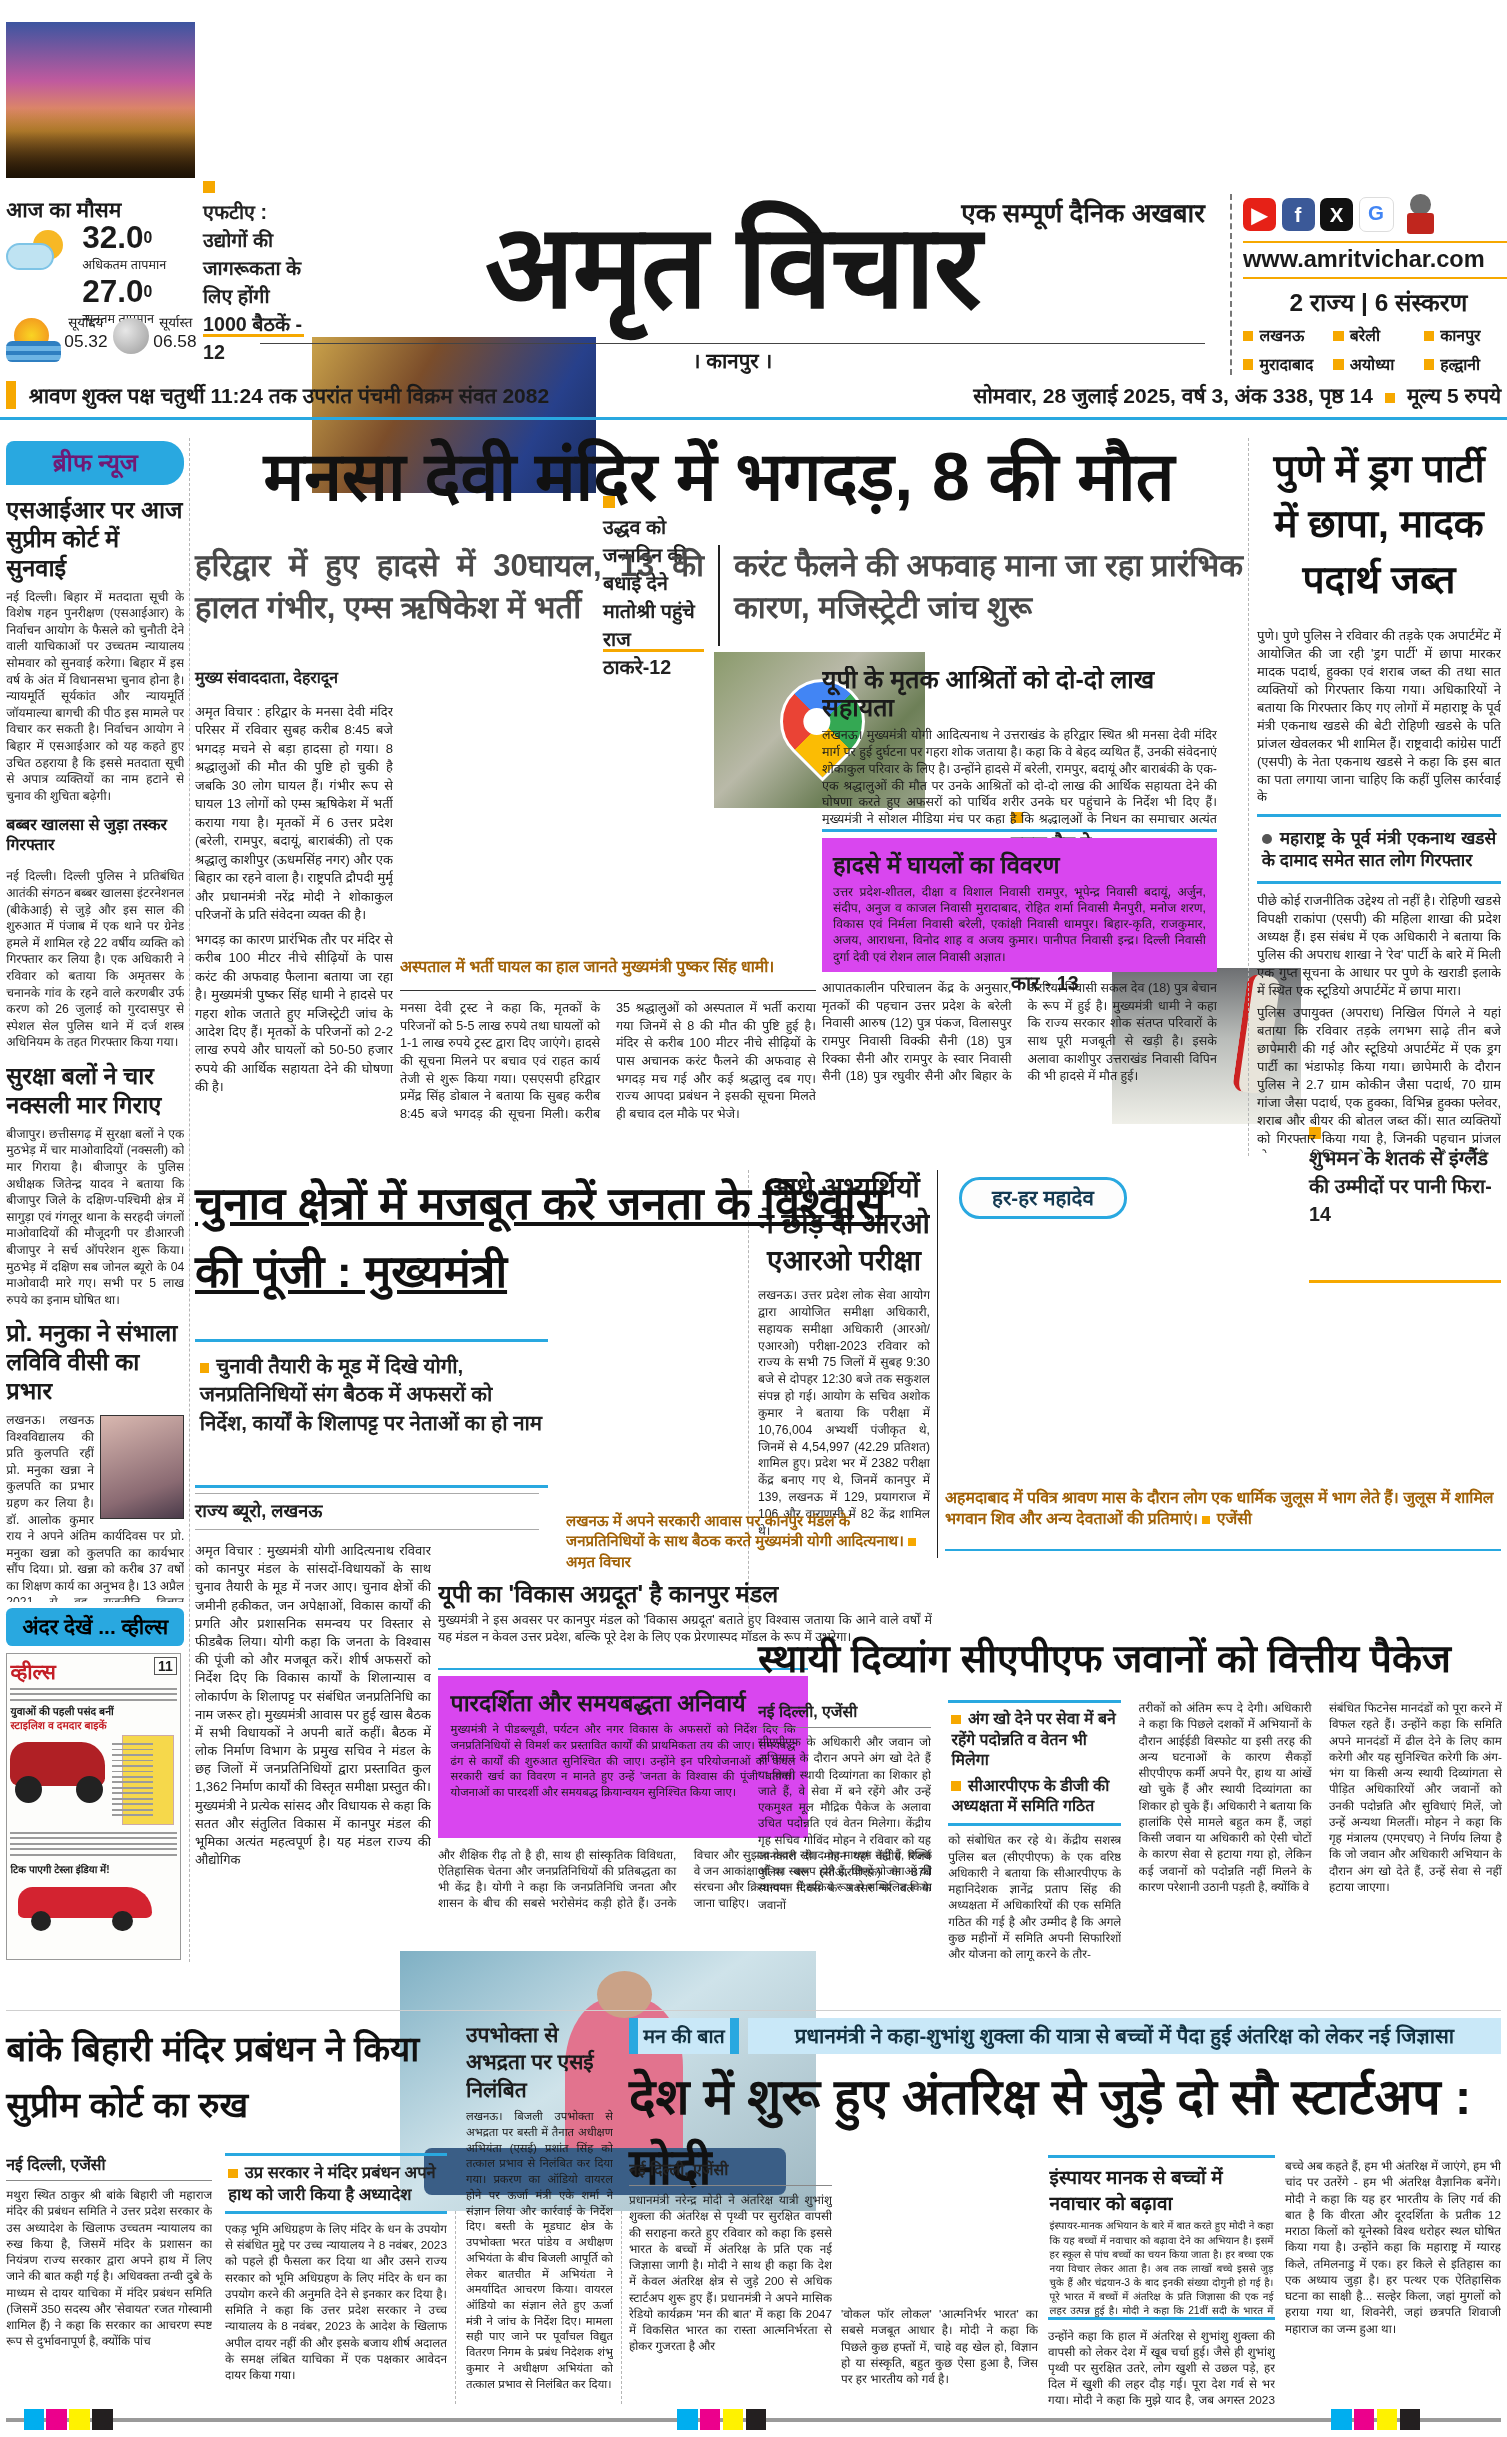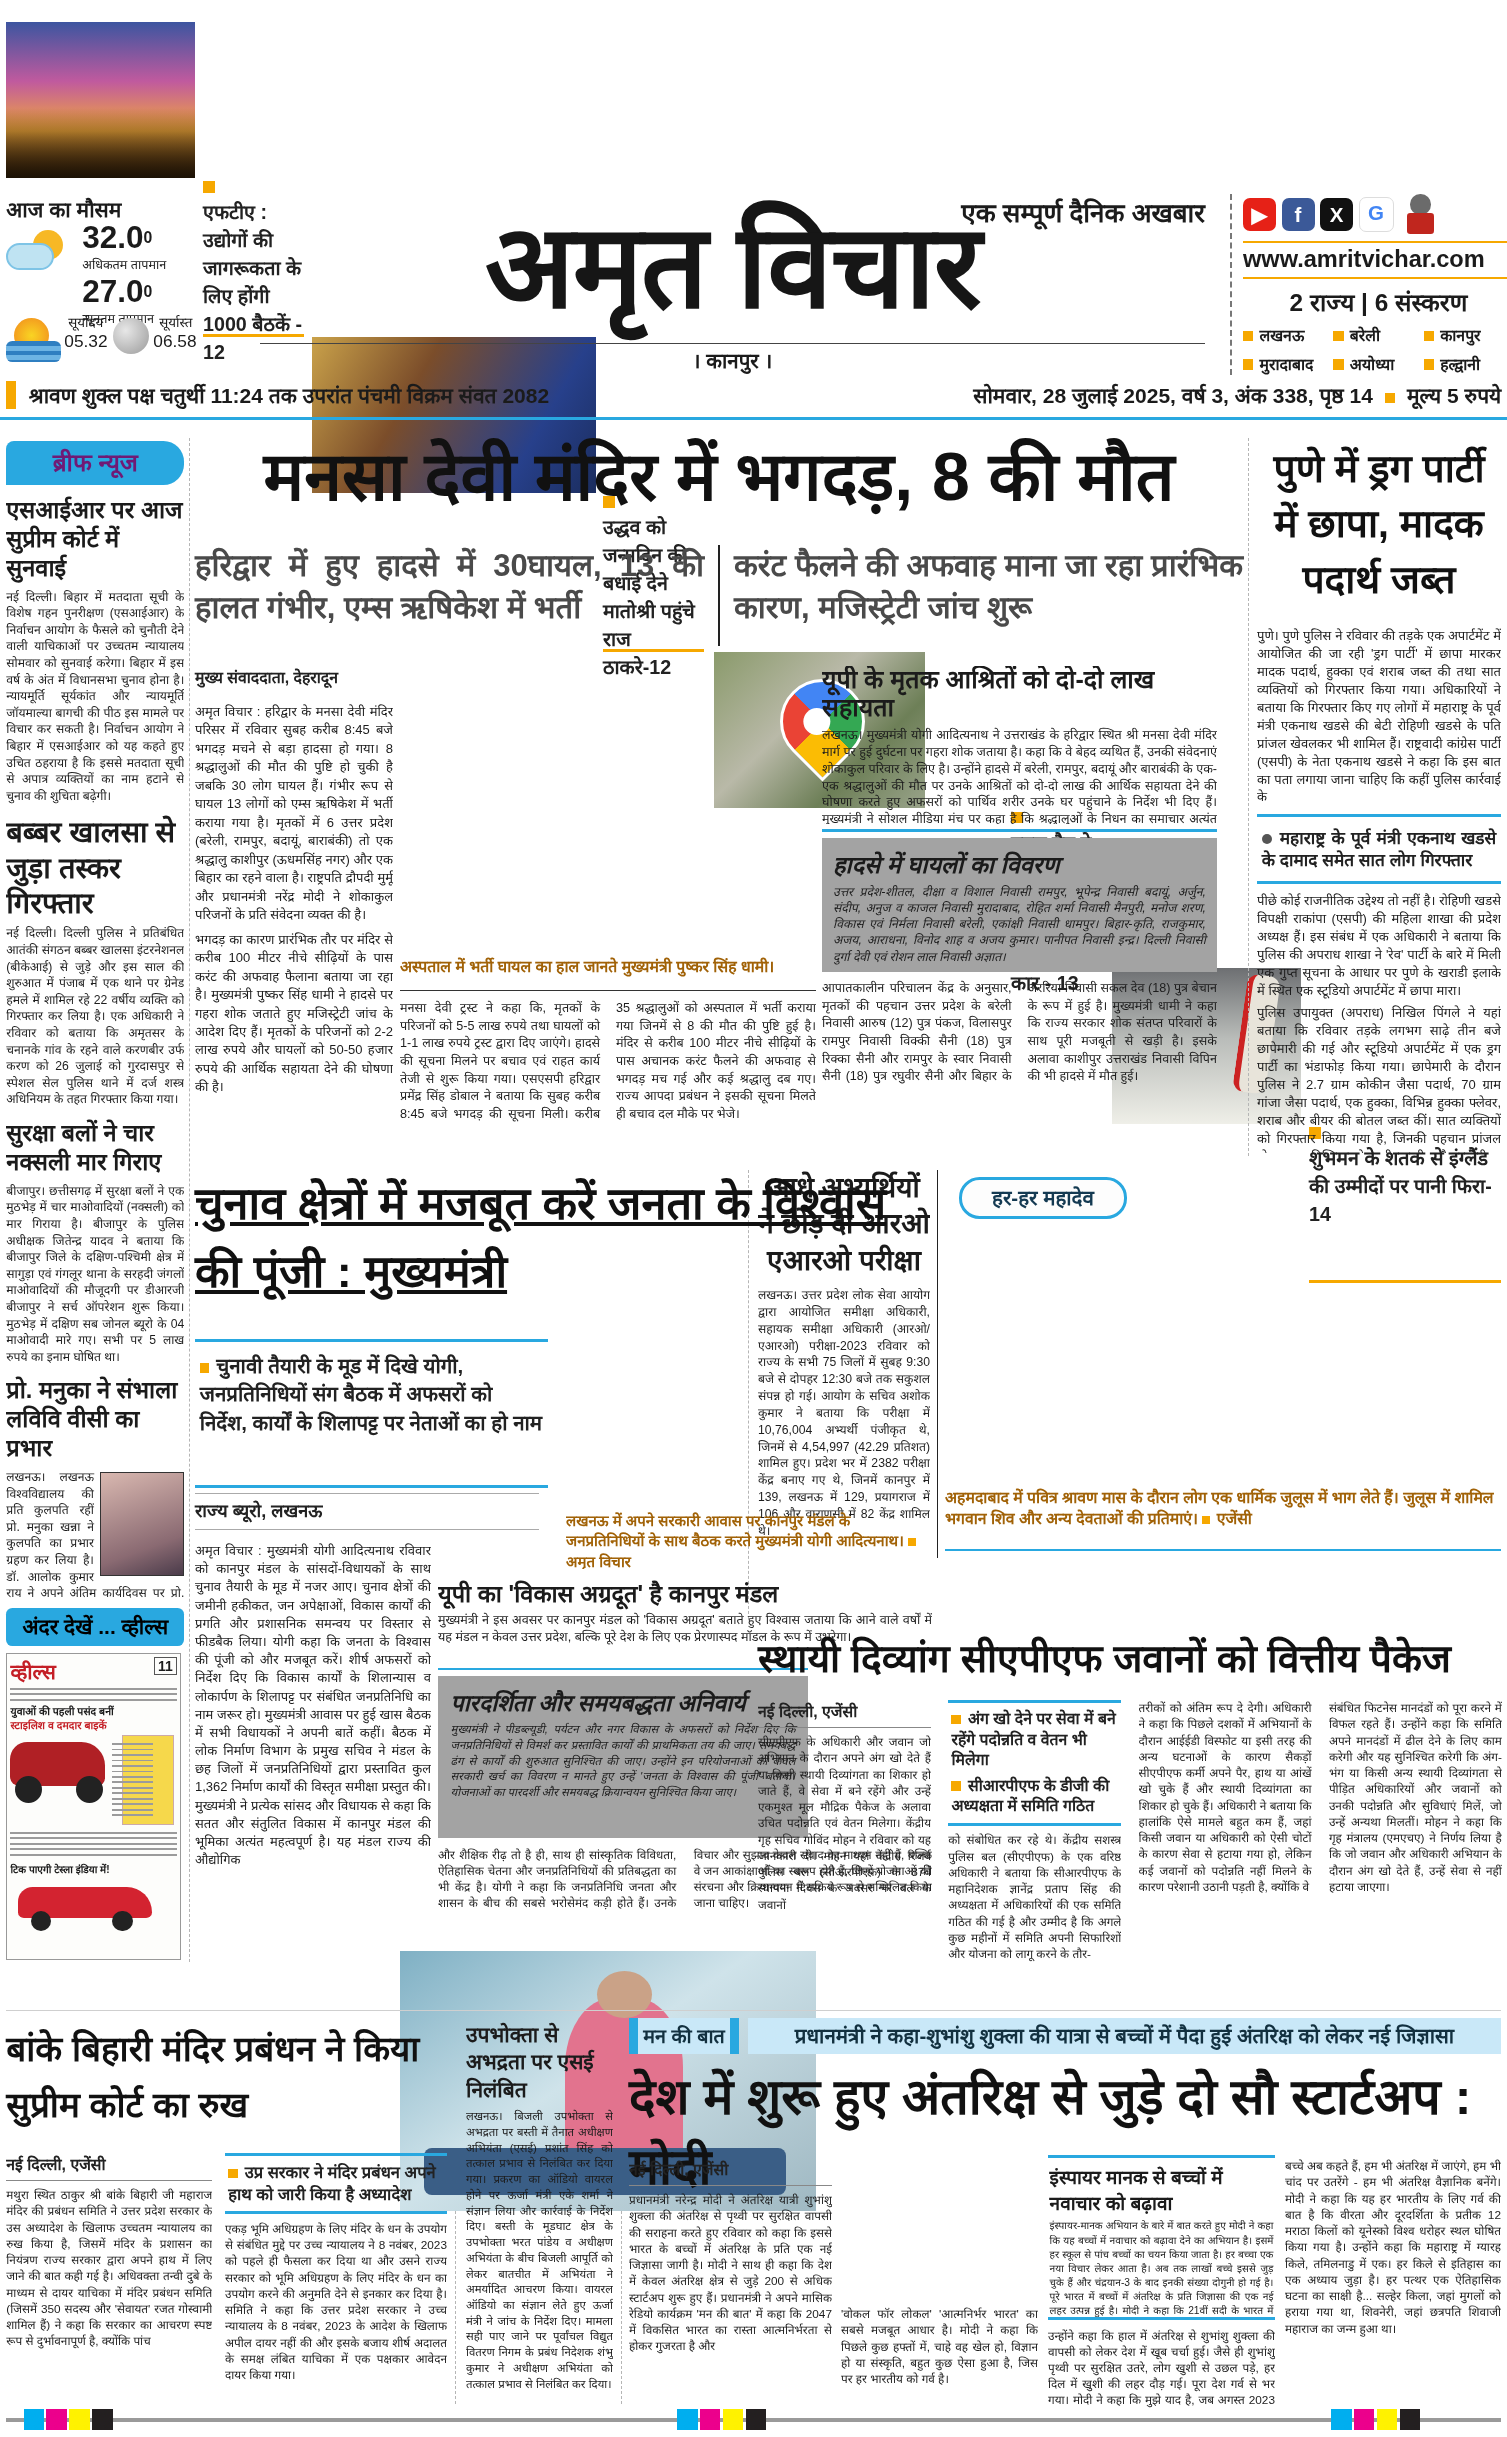--- a/index.html
+++ b/index.html
@@ -18,21 +18,21 @@
   .photo{background:#cfcfcf;position:relative;overflow:hidden;}
   
   .logo{font-weight:900;letter-spacing:-1.6px;color:#161616;}
   .sq-y{display:inline-block;width:10.2px;height:10.2px;background:#f6a800;margin-right:6.3px;}
   .icon{display:inline-block;width:33px;height:33px;border-radius:7px;color:#fff;text-align:center;line-height:33px;font-weight:bold;font-size:20.5px;vertical-align:middle;margin-right:5.5px;}
   
   .h-lead{font-weight:900;color:#111;}
   .h-sub{font-weight:bold;color:#4a4a4a;}
   .kicker-box{border-top:3.2px solid #29a8e0;border-bottom:3.2px solid #29a8e0;padding:9.5px 4.7px;font-weight:bold;color:#222;}
   .byline{font-weight:bold;color:#222;}
-  .bluebox{background:#a3a3a3;font-style:italic;}
+  .bluebox{background:#d946ef;}
   .body-t{color:#1d1d1d;}
   .dot::before{content:"";display:inline-block;width:10.2px;height:10.2px;border-radius:50%;background:#555;margin-right:7.9px;}
   .doty::before{content:"";display:inline-block;width:9.5px;height:9.5px;background:#f6a800;margin-right:7px;}
   .badge-pill{background:#fdfdfd;border:3.2px solid #29a8e0;border-radius:20.5px;font-weight:bold;color:#143a52;text-align:center;}
   .strip-blue{background:#c9e8f8;font-weight:bold;color:#12303f;}
   .cap{font-weight:bold;color:#a16207;}
   .regsq{display:inline-block;width:20.5px;height:20.5px;margin-right:2.4px;vertical-align:middle;}
   .greek{background:repeating-linear-gradient(#9b9b9b 0 1.6px,transparent 1.6px 5.5px);}
 </style>
 </head>
@@ -137,21 +137,21 @@
   <div class="vsep-d" style="left:1248px;top:438px;height:718px;"></div>
   <div class="vsep-d" style="left:748px;top:1170px;height:449px;"></div>
   <div class="vsep-s" style="left:937px;top:1170px;height:388px;"></div>
   <div class="vsep-d" style="left:455px;top:2016px;height:388px;"></div>
   <div class="vsep-d" style="left:621px;top:2016px;height:388px;"></div>
 
   <div class="abs" style="left:6.3px;top:441px;width:178px;height:44px;background:#29a8e0;border-radius:7.9px 20.5px 20.5px 0;color:#701a75;text-align:center;line-height:44px;font-weight:bold;font-size:24.4px;">ब्रीफ न्यूज</div>
   <div class="abs ovh" style="left:6.3px;top:496px;width:178px;height:1106px;">
     <div class="b" style="font-size:23.6px;line-height:1.22;margin-bottom:6.3px;">एसआईआर पर आज सुप्रीम कोर्ट में सुनवाई</div>
     <div class="just body-t" style="font-size:12.2px;line-height:1.36;margin-bottom:11px;">नई दिल्ली। बिहार में मतदाता सूची के विशेष गहन पुनरीक्षण (एसआईआर) के निर्वाचन आयोग के फैसले को चुनौती देने वाली याचिकाओं पर उच्चतम न्यायालय सोमवार को सुनवाई करेगा। बिहार में इस वर्ष के अंत में विधानसभा चुनाव होना है। न्यायमूर्ति सूर्यकांत और न्यायमूर्ति जॉयमाल्या बागची की पीठ इस मामले पर विचार कर सकती है। निर्वाचन आयोग ने बिहार में एसआईआर को यह कहते हुए उचित ठहराया है कि इससे मतदाता सूची से अपात्र व्यक्तियों का नाम हटाने से चुनाव की शुचिता बढ़ेगी।</div>
-    <div class="b" style="font-size:29px;line-height:1.22;margin-bottom:4px;">बब्बर खालसा से जुड़ा तस्कर गिरफ्तार</div>
+    <div class="b" style="font-size:16px;line-height:1.22;margin-bottom:14px;">बब्बर खालसा से जुड़ा तस्कर गिरफ्तार</div>
     <div class="just body-t" style="font-size:12.2px;line-height:1.36;margin-bottom:11px;">नई दिल्ली। दिल्ली पुलिस ने प्रतिबंधित आतंकी संगठन बब्बर खालसा इंटरनेशनल (बीकेआई) से जुड़े और इस साल की शुरुआत में पंजाब में एक थाने पर ग्रेनेड हमले में शामिल रहे 22 वर्षीय व्यक्ति को गिरफ्तार कर लिया है। एक अधिकारी ने रविवार को बताया कि अमृतसर के चनानके गांव के रहने वाले करणबीर उर्फ करण को 26 जुलाई को गुरदासपुर से स्पेशल सेल पुलिस थाने में दर्ज शस्त्र अधिनियम के तहत गिरफ्तार किया गया।</div>
     <div class="b" style="font-size:23.6px;line-height:1.22;margin-bottom:6.3px;">सुरक्षा बलों ने चार नक्सली मार गिराए</div>
     <div class="just body-t" style="font-size:12.2px;line-height:1.36;margin-bottom:11px;">बीजापुर। छत्तीसगढ़ में सुरक्षा बलों ने एक मुठभेड़ में चार माओवादियों (नक्सली) को मार गिराया है। बीजापुर के पुलिस अधीक्षक जितेन्द्र यादव ने बताया कि बीजापुर जिले के दक्षिण-पश्चिमी क्षेत्र में सागुड़ा एवं गंगलूर थाना के सरहदी जंगलों माओवादियों की मौजूदगी पर डीआरजी बीजापुर ने सर्च ऑपरेशन शुरू किया। मुठभेड़ में दक्षिण सब जोनल ब्यूरो के 04 माओवादी मारे गए। सभी पर 5 लाख रुपये का इनाम घोषित था।</div>
     <div class="b" style="font-size:23.6px;line-height:1.22;margin-bottom:6.3px;">प्रो. मनुका ने संभाला लविवि वीसी का प्रभार</div>
     <div class="just body-t" style="font-size:12.2px;line-height:1.36;">
       <span class="photo" style="float:right;width:82px;height:102px;margin:3.2px 0 4.7px 6.3px;background:linear-gradient(160deg,#d9b8b0,#8a6a72 70%,#4a3b4a);border:1.6px solid #333;"></span>
       <span>लखनऊ। लखनऊ विश्वविद्यालय की प्रति कुलपति रहीं प्रो. मनुका खन्ना ने कुलपति का प्रभार ग्रहण कर लिया है। डॉ. आलोक कुमार राय ने अपने अंतिम कार्यदिवस पर प्रो. मनुका खन्ना को कुलपति का कार्यभार सौंप दिया। प्रो. खन्ना को करीब 37 वर्षों का शिक्षण कार्य का अनुभव है। 13 अप्रैल 2021 से वह राजनीति विज्ञान विभागाध्यक्ष व 31 मई 2024 प्रतिकुलपति के रूप में कार्यभार देखती रही हैं।</span>
     </div>
   </div>
 

